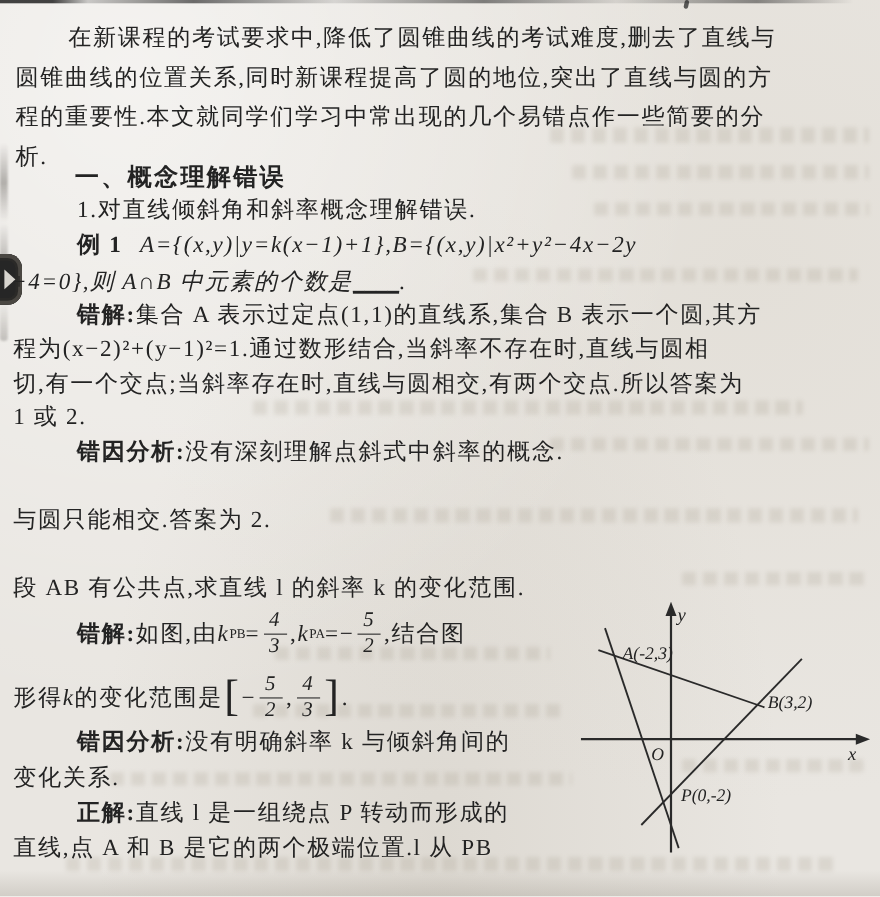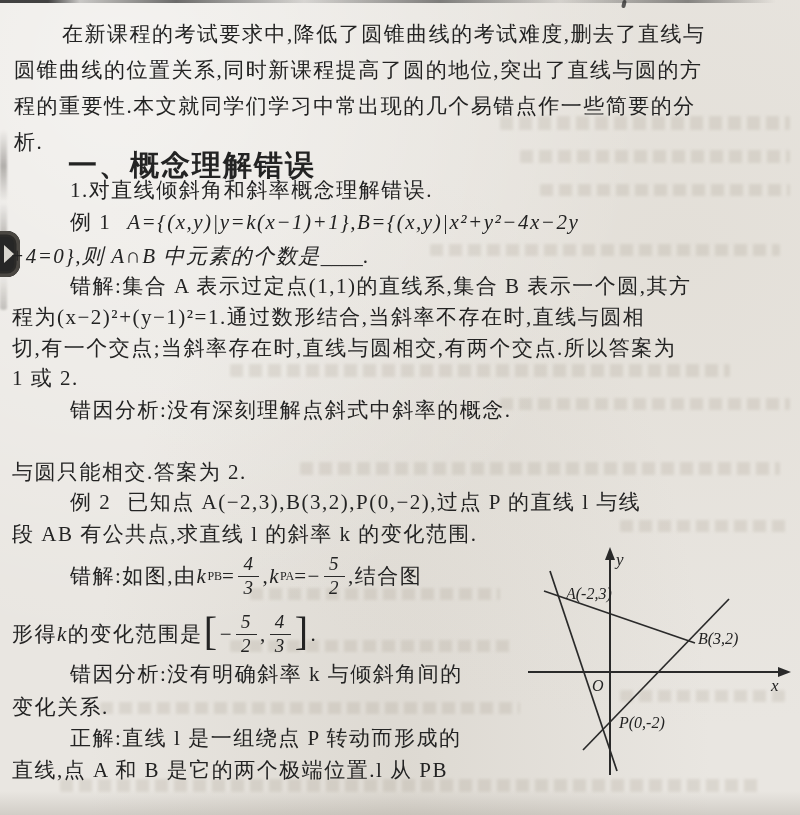--- a/index.html
+++ b/index.html
@@ -7,24 +7,24 @@
     position:relative;width:800px;height:815px;overflow:hidden;
     background:
       radial-gradient(ellipse at 15% 8%, rgba(255,255,255,.5), transparent 55%),
       radial-gradient(ellipse at 85% 30%, rgba(210,203,190,.25), transparent 60%),
       radial-gradient(ellipse at 50% 95%, rgba(190,183,170,.28), transparent 55%),
       #e9e6e1;
     font-family:"Liberation Serif","DejaVu Serif",serif;
     color:#222;
   }
   .line{position:absolute;font-size:21px;letter-spacing:1.5px;white-space:nowrap;color:#232323;}
-  .b{font-weight:normal;}
+  .b{font-weight:bold;}
   .it{font-style:italic;}
-  .heading{font-size:29px;font-weight:bold;letter-spacing:2px;}
-  .blank{letter-spacing:0;}
+  .heading{font-size:22px;font-weight:bold;letter-spacing:2px;}
+  .blank{letter-spacing:0;text-decoration:underline;}
   .mathline{display:flex;align-items:center;}
   .frac{display:inline-flex;flex-direction:column;align-items:center;font-size:19px;line-height:1.1;margin:0 3px;font-style:italic;}
   .frac .num{border-bottom:1.6px solid #2a2a2a;padding:0 5px 1px;}
   .frac .den{padding-top:1px;}
   .ksub{font-size:12px;vertical-align:-6px;letter-spacing:0;}
   .bigbr{font-size:40px;font-weight:400;line-height:0;margin:0 1px;transform:translateY(-2px);}
   .scan-top{position:absolute;top:0;left:0;width:100%;height:3px;
     background:linear-gradient(90deg,rgba(35,35,35,.85) 0 6%,rgba(35,35,35,.2) 10%,rgba(35,35,35,.65) 22%,rgba(35,35,35,.12) 38%,rgba(35,35,35,.55) 55%,rgba(35,35,35,.1) 70%,rgba(35,35,35,.5) 86%,rgba(35,35,35,0) 97%);}
   .top-tick{position:absolute;top:0;left:622px;width:4px;height:8px;background:rgba(40,40,40,.75);border-radius:2px;transform:rotate(12deg);}
   .scan-bottom{position:absolute;bottom:0;left:0;width:100%;height:24px;
@@ -88,23 +88,20 @@
   <div class="line" style="left:12px;top:303px"><span>程为(x−2)²+(y−1)²=1.通过数形结合,当斜率不存在时,直线与圆相</span></div>
   <div class="line" style="left:12px;top:334px"><span>切,有一个交点;当斜率存在时,直线与圆相交,有两个交点.所以答案为</span></div>
   <div class="line" style="left:12px;top:364px"><span>1 或 2.</span></div>
 
   <div class="line" style="left:70px;top:396px">
     <span class="b">错因分析:</span><span>没有深刻理解点斜式中斜率的概念.</span>
   </div>
 
   <div class="line" style="left:12px;top:458px"><span>与圆只能相交.答案为 2.</span></div>
 
-  <div class="line" style="left:70px;top:488px">
-    <span class="b">例 2</span><span style="display:inline-block;width:16px"></span><span>已知点 A(−2,3),B(3,2),P(0,−2),过点 P 的直线 l 与线</span>
-  </div>
   <div class="line" style="left:12px;top:520px"><span>段 AB 有公共点,求直线 l 的斜率 k 的变化范围.</span></div>
 
   <div class="line mathline" style="left:70px;top:552px;height:48px">
     <span class="b">错解:</span>
       <span>如图,由 </span>
       <span class="it">k</span>
       <span class="ksub">PB</span>
       <span>=</span>
       <span class="frac">
         <span class="num">4</span>

